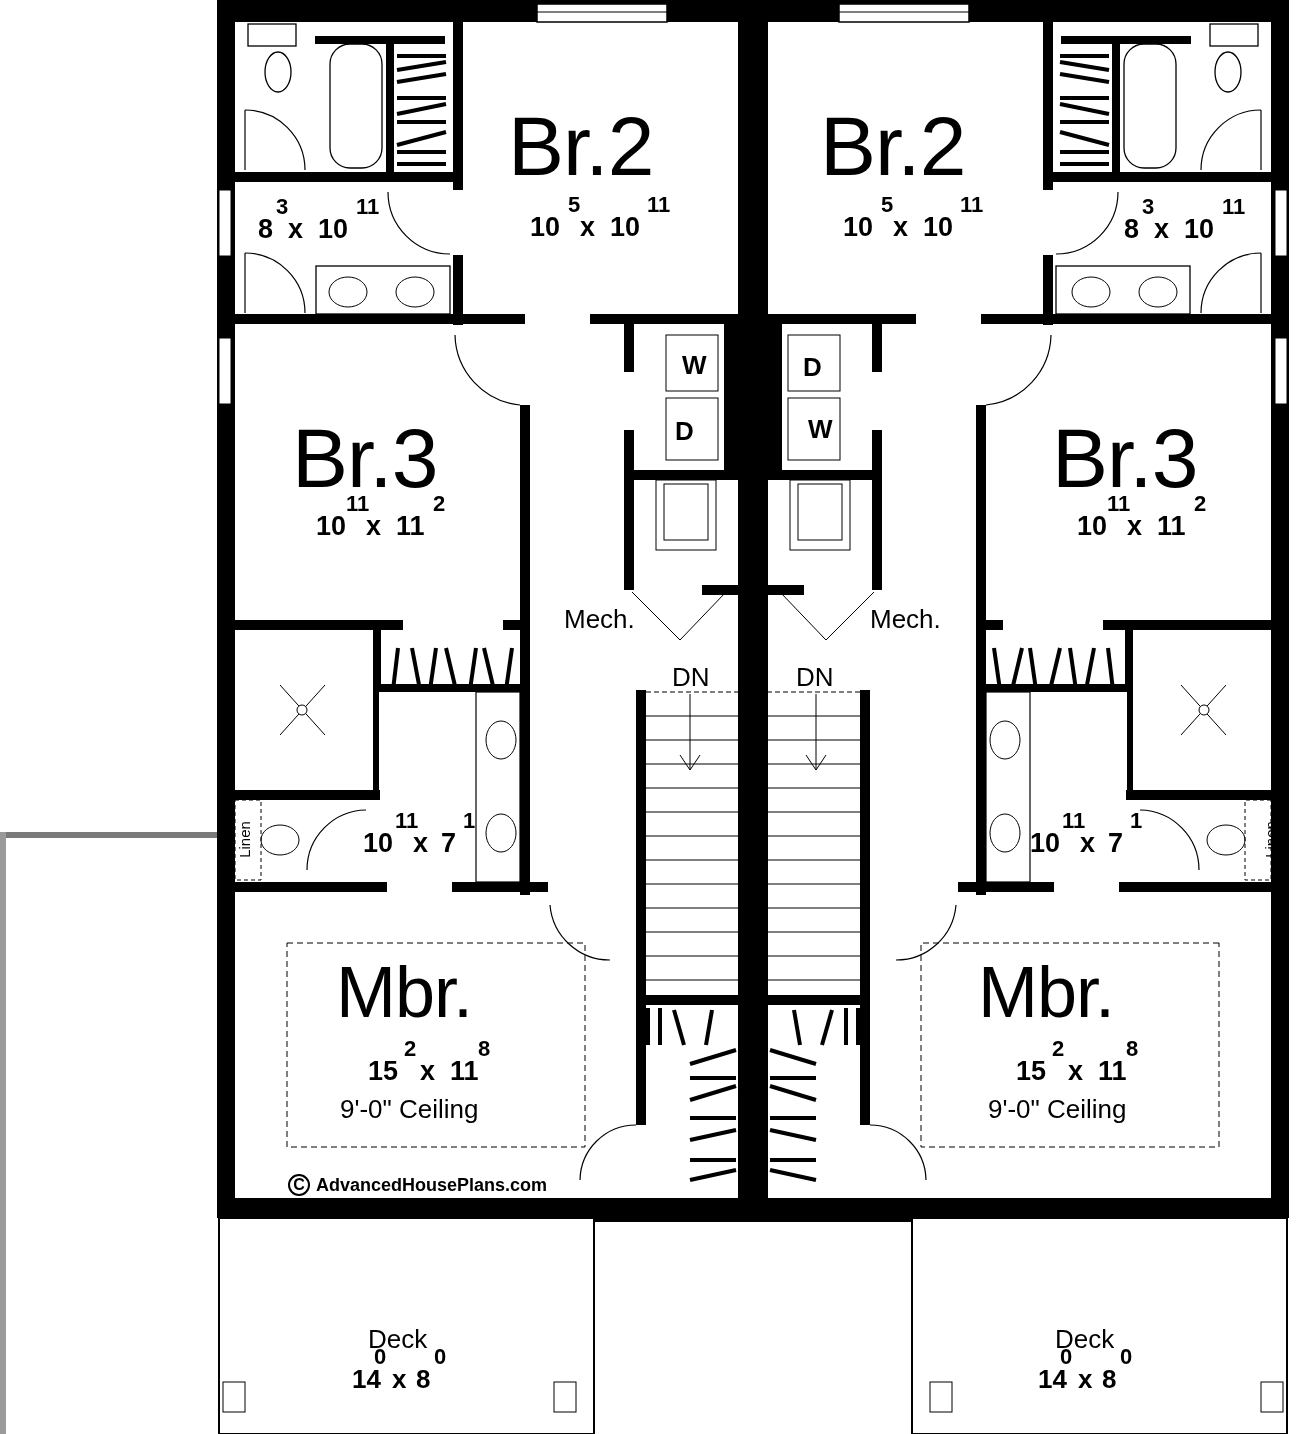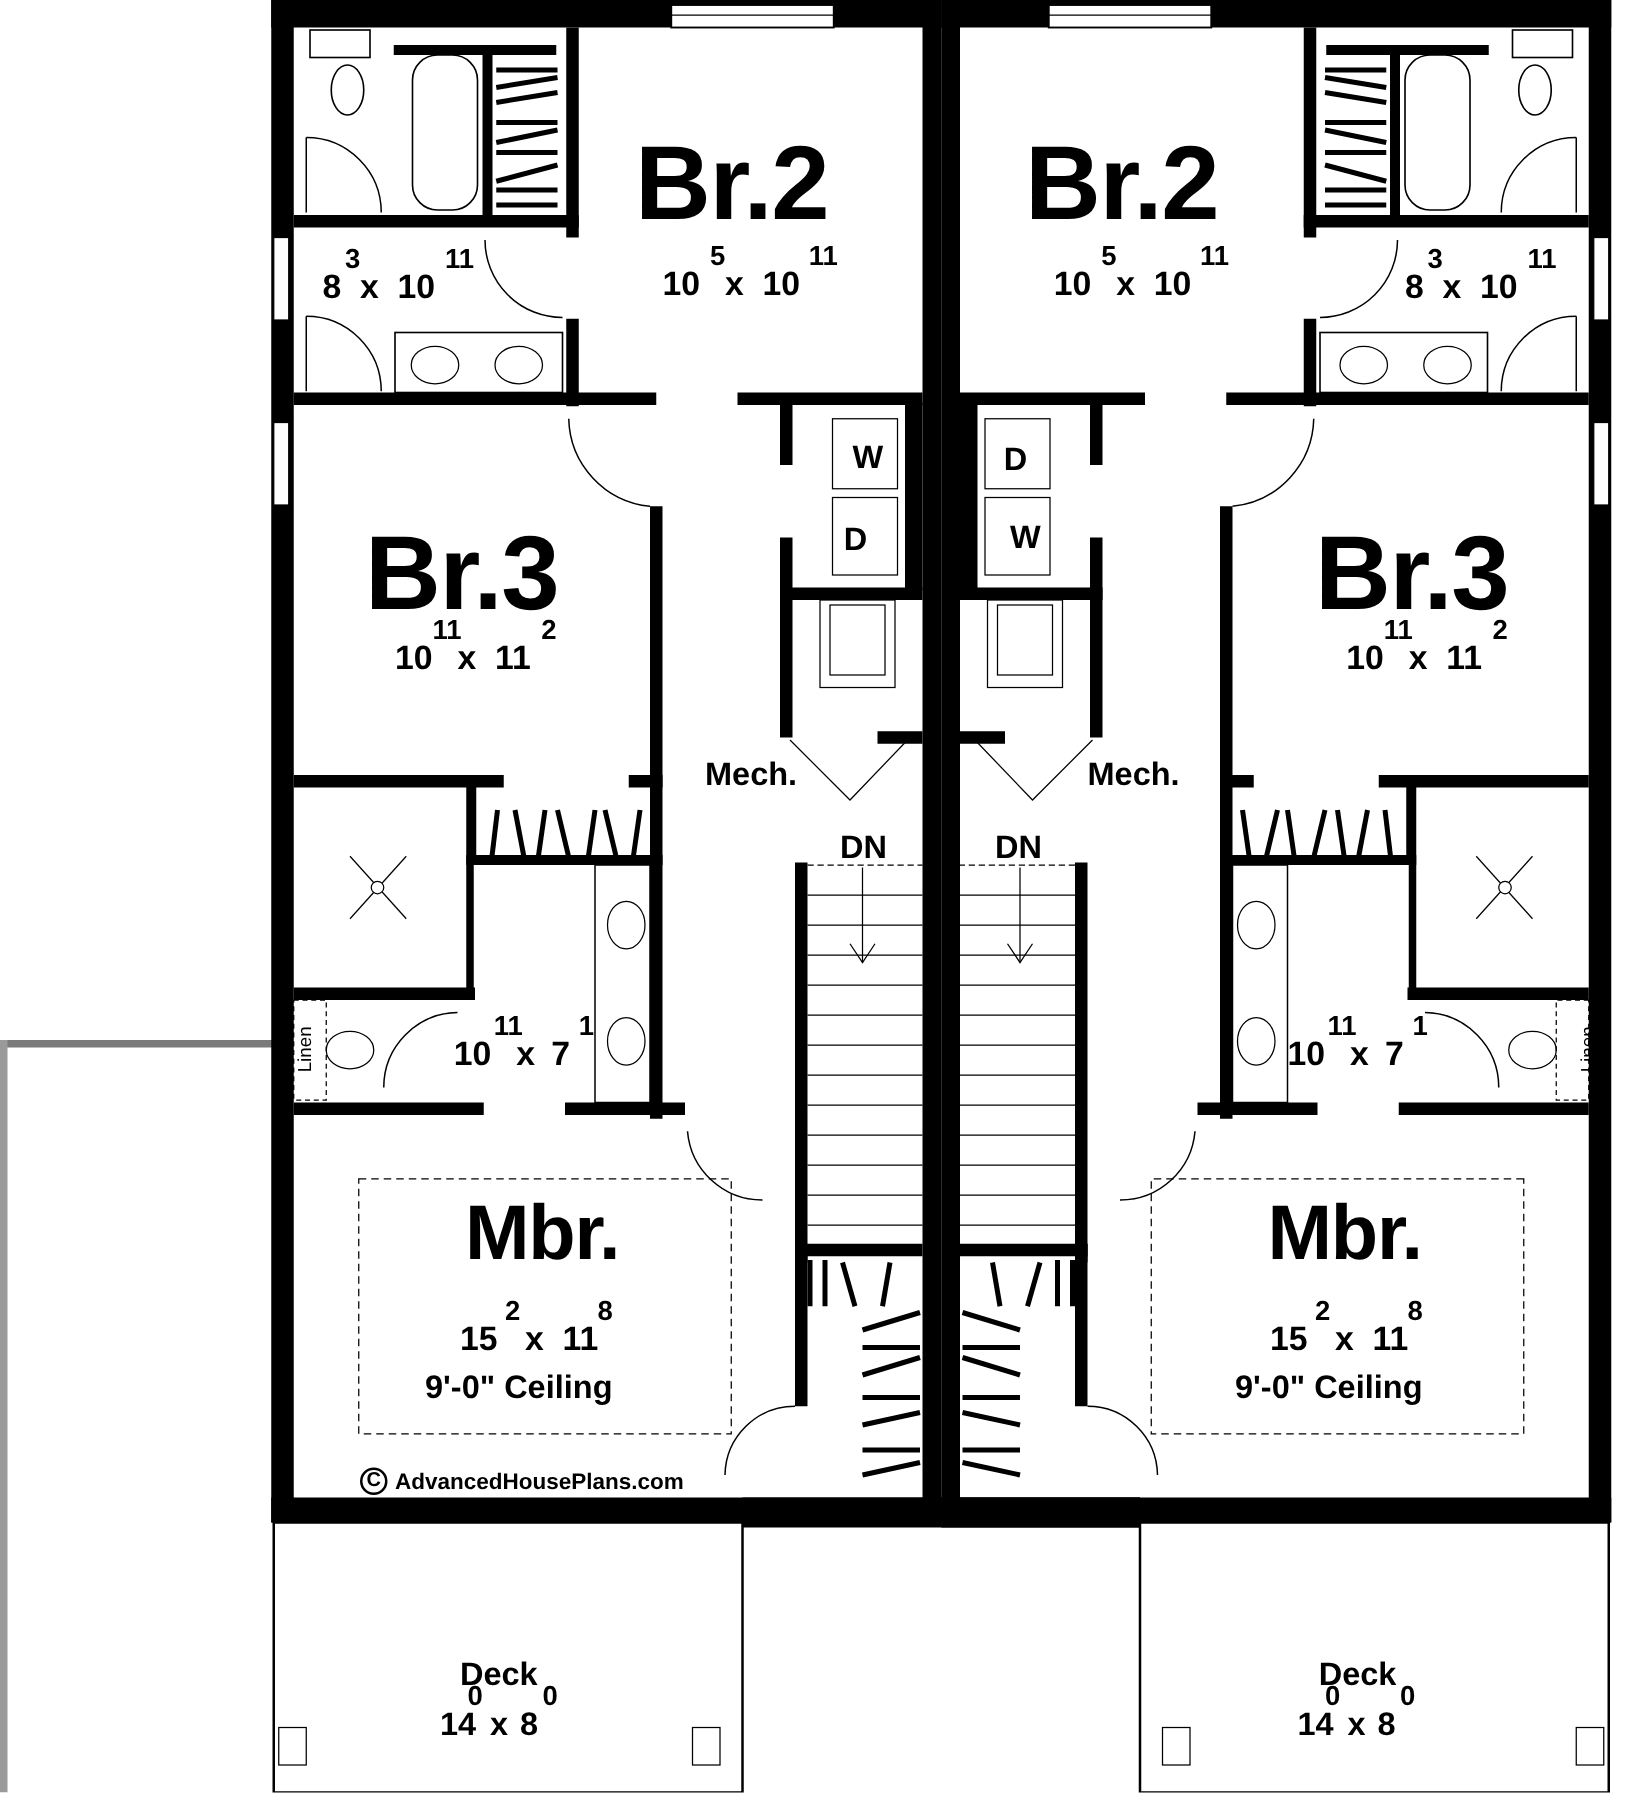--- a/index.html
+++ b/index.html
@@ -1,20 +1,20 @@
 <!DOCTYPE html>
 <html><head>
 <meta charset="utf-8">
 <style>
   html,body{margin:0;padding:0;background:#fff;}
   body{width:1300px;height:1434px;position:relative;overflow:hidden;font-family:"Liberation Sans","DejaVu Sans",sans-serif;color:#000;}
   svg.plan{position:absolute;left:0;top:0;}
-  .lbl{position:absolute;text-align:center;font-weight:bold;white-space:nowrap;line-height:1;}
+  .lbl{position:absolute;text-align:center;font-weight:normal;white-space:nowrap;line-height:1;}
   .big{font-size:84px;letter-spacing:-1px;}
-  .mbr{font-size:62px;letter-spacing:-1px;margin-left:36px;}
+  .mbr{font-size:72px;letter-spacing:-1px;}
   .dim{position:absolute;white-space:nowrap;font-size:27px;font-weight:bold;}
   .dim .b{position:absolute;top:16px;}
   .dim .s{position:absolute;top:-4px;font-size:22px;}
   .mech,.dn{font-size:26px;}
   .ceil{font-size:26px;}
   .deck{font-size:26px;font-family:"Liberation Sans Narrow","Liberation Sans",sans-serif;margin-top:48px;}
   .wd{position:absolute;font-weight:bold;font-size:26px;line-height:1;}
   .linen{position:absolute;font-size:15px;transform:rotate(-90deg);transform-origin:center;line-height:1;}
   .copy{position:absolute;font-size:18px;font-weight:bold;display:flex;align-items:center;gap:6px;}
   .copy .c{width:22px;height:22px;border:2px solid #000;border-radius:50%;display:flex;align-items:center;justify-content:center;font-size:16px;box-sizing:border-box;}

